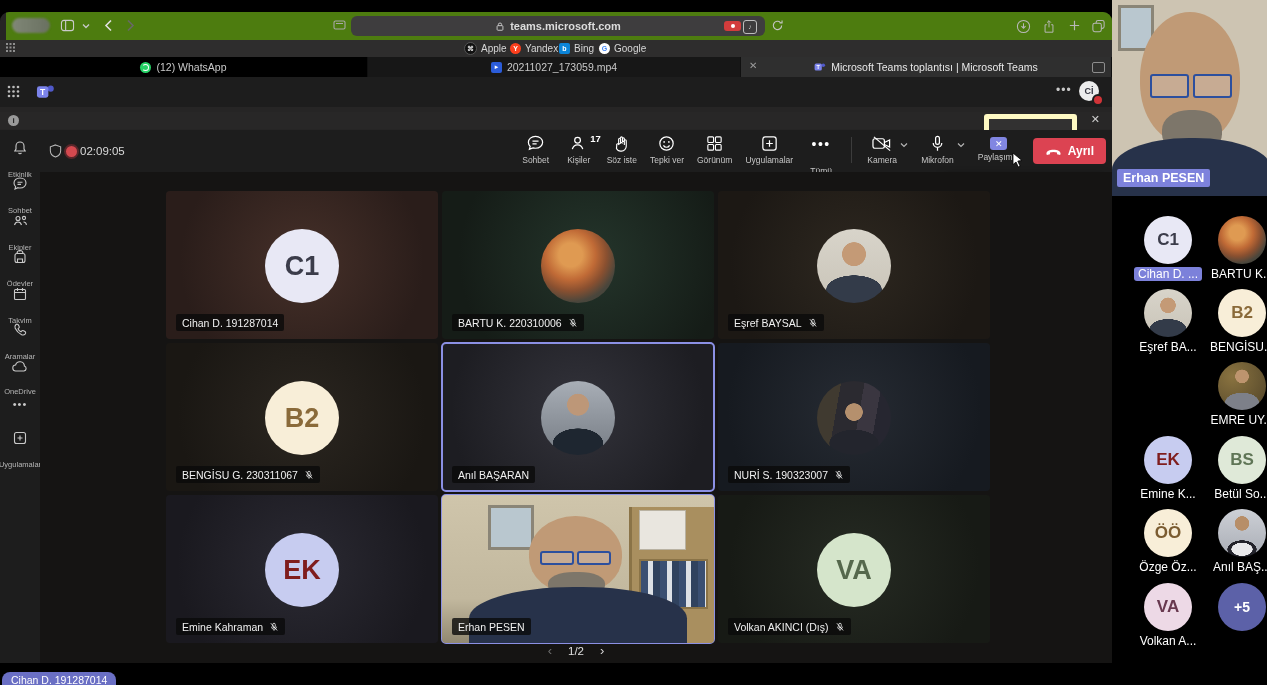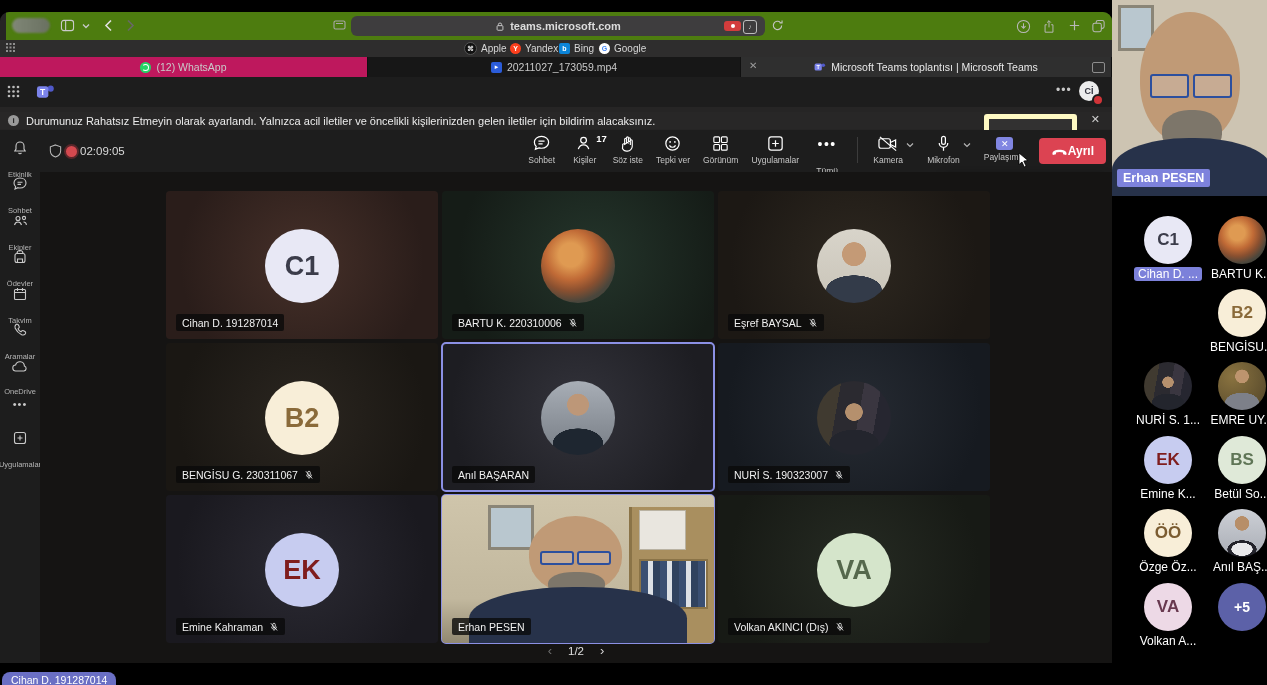--- a/index.html
+++ b/index.html
@@ -29,21 +29,21 @@
   
   .bmbar{position:absolute;left:0;top:28px;width:100%;height:17px;background:#2e2d2d;}
   .bmitem{position:absolute;top:1px;display:flex;align-items:center;gap:4px;font-size:10px;color:#d6d6d6;height:15px;}
   .bmdot{width:11px;height:11px;border-radius:50%;display:flex;align-items:center;justify-content:center;
          font-size:7px;font-weight:bold;color:#fff;}
 
   
   .tabbar{position:absolute;left:0;top:45px;width:100%;height:20px;background:#1d1d1d;display:flex;}
   .tab{height:100%;display:flex;align-items:center;justify-content:center;gap:5px;
        font-size:10.5px;color:#c9c9c9;border-right:1px solid #101010;box-sizing:border-box;position:relative;}
-  .tab.t1{width:368px;background:#be185d;}
+  .tab.t1{width:368px;background:#000000;}
   .tab.t2{width:373px;background:#171717;}
   .tab.t3{width:371px;background:#2f2f2f;color:#e9e9e9;}
   .tabclose{position:absolute;left:8px;top:3px;color:#9c9c9c;font-size:10px;cursor:default;}
   .tabmedia{position:absolute;right:6px;top:5px;width:11px;height:9px;border:1px solid #8d8d8d;border-radius:2px;}
   .wadot{width:11px;height:11px;border-radius:50%;background:#25d366;display:flex;align-items:center;justify-content:center;}
   .wadot i{width:5px;height:5px;border:1.2px solid #fff;border-radius:50%;border-left-color:transparent;display:block;}
   .mp4ic{width:11px;height:11px;border-radius:2px;background:#2b5cd9;display:flex;align-items:center;justify-content:center;color:#fff;font-size:7px;}
 
   
   .appbar{position:absolute;left:0;top:65px;width:100%;height:30px;background:#1d1d1d;}
@@ -72,21 +72,21 @@
   .ctl{display:flex;flex-direction:column;align-items:center;gap:2px;color:#fff;position:relative;min-width:30px;}
   .ctl .lbl{font-size:8.5px;color:#c6c6c6;white-space:nowrap;}
   .badge17{position:absolute;top:-1px;right:-7px;font-size:9.5px;color:#fff;font-weight:bold;}
   .ctl-group{display:flex;align-items:flex-start;gap:3px;}
   .chev{margin-top:8px;color:#b5b5b5;}
   .vdiv{width:1px;height:26px;background:#3c3c3c;margin:3px 2px 0;}
   .sharebox{width:17px;height:13px;border-radius:3px;background:#8186e2;color:#fff;font-size:9px;font-weight:bold;
             display:flex;align-items:center;justify-content:center;margin-top:3px;}
   .sharelbl{color:#a2a6e8;}
   .leavebtn{height:26px;margin-top:4px;padding:0 12px;border-radius:4px;background:#dc4352;color:#fff;
-            display:flex;align-items:center;gap:0;font-size:12px;font-weight:bold;}
+            display:flex;align-items:center;gap:6px;font-size:12px;font-weight:bold;}
   .cursor{position:absolute;right:-4px;bottom:-6px;}
 
   
   .tooltip{position:absolute;right:8px;top:162px;background:#2e2d2d;border-radius:4px;padding:4px 10px;
            font-size:10.5px;color:#e6e6e6;box-shadow:0 2px 8px rgba(0,0,0,.6);}
 
   
   .rail{position:absolute;left:0;top:118px;width:40px;height:533px;background:#1d1d1d;}
   .railitem{position:absolute;left:0;width:40px;display:flex;flex-direction:column;align-items:center;gap:14px;color:#c9c9c9;}
   .railitem .rlbl{font-size:7.5px;color:#b5b5b5;}
@@ -335,21 +335,20 @@
           <text x="7" y="14" font-size="9" fill="#fff" text-anchor="middle" font-weight="bold" font-family="Liberation Sans,sans-serif">T</text>
         </svg>
     </span>
     <span class="abs" style="left:1056px;top:6px;color:#c9c9c9;font-size:12px;letter-spacing:1px">•••</span>
     <div class="avatarme">Cİ</div>
     <div class="dnddot"></div>
   </div>
 
   <div class="banner">
     <i class="infoic">i</i>
-    <span class="bannertext">Durumunuz Rahatsız Etmeyin olarak ayarlandı. Yalnızca acil iletiler ve öncelikli kişilerinizden gelen iletiler için bildirim alacaksınız.</span>
     <span class="bannerbtn">Ayarları değiştir</span>
     <span class="bannerx">✕</span>
   </div>
 
   <div class="rail">
     <div class="railitem" style="top:10px">
       <span>
           <svg width="16" height="16" viewBox="0 0 16 16">
             <path d="M8 2a4 4 0 0 0-4 4v3l-1.2 2h10.4L12 9V6a4 4 0 0 0-4-4z" fill="none" stroke="currentColor" stroke-width="1.1"></path>
             <path d="M6.6 12.8a1.5 1.5 0 0 0 2.8 0" stroke="currentColor" stroke-width="1.1" fill="none"></path>
@@ -681,28 +680,28 @@
   <div class="piplabel">Erhan PESEN</div>
 
   <div class="rostercell" style="left:19px;top:216px">
     <div class="rostav c-c1">C1</div>
     <div class="rostname hl">Cihan D. ...</div>
   </div>
   <div class="rostercell" style="left:93px;top:216px">
     <div class="rostav ph p-bartu"></div>
     <div class="rostname">BARTU K...</div>
   </div>
+  <div class="rostercell" style="left:19px;top:289px">
+    <div class="rostav ph p-esref"></div>
+    <div class="rostname">Eşref BA...</div>
+  </div>
   <div class="rostercell" style="left:93px;top:289px">
     <div class="rostav c-b2">B2</div>
     <div class="rostname">BENGİSU...</div>
   </div>
-  <div class="rostercell" style="left:19px;top:362px">
-    <div class="rostav ph p-nuri"></div>
-    <div class="rostname">NURİ S. 1...</div>
-  </div>
   <div class="rostercell" style="left:93px;top:362px">
     <div class="rostav ph p-emre"></div>
     <div class="rostname">EMRE UY...</div>
   </div>
   <div class="rostercell" style="left:19px;top:436px">
     <div class="rostav c-ek">EK</div>
     <div class="rostname">Emine K...</div>
   </div>
   <div class="rostercell" style="left:93px;top:436px">
     <div class="rostav c-bs">BS</div>

